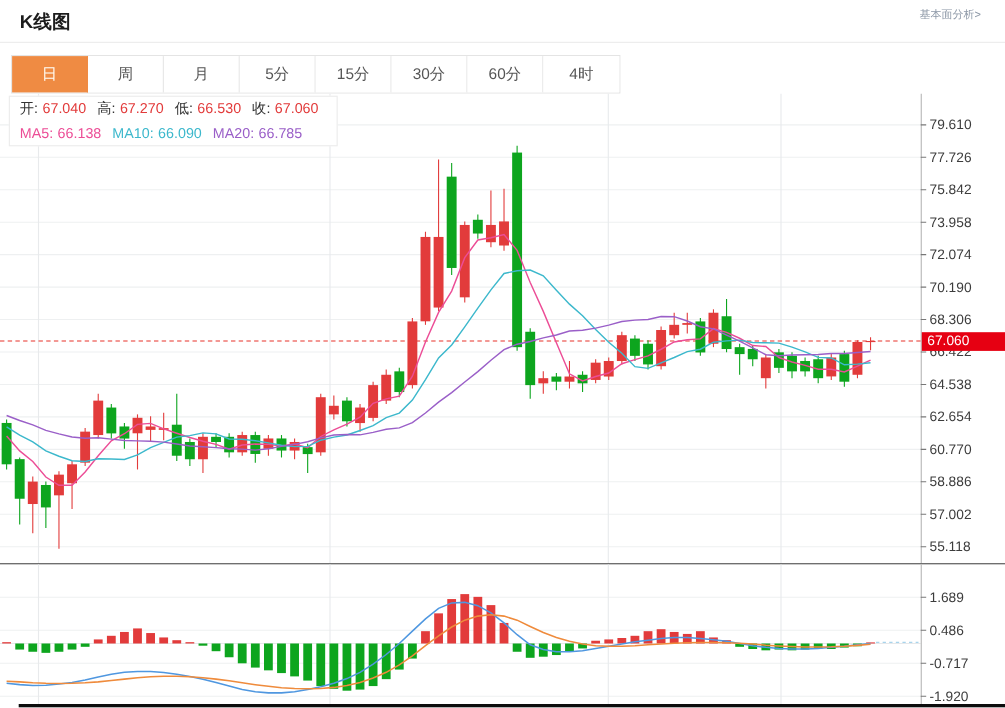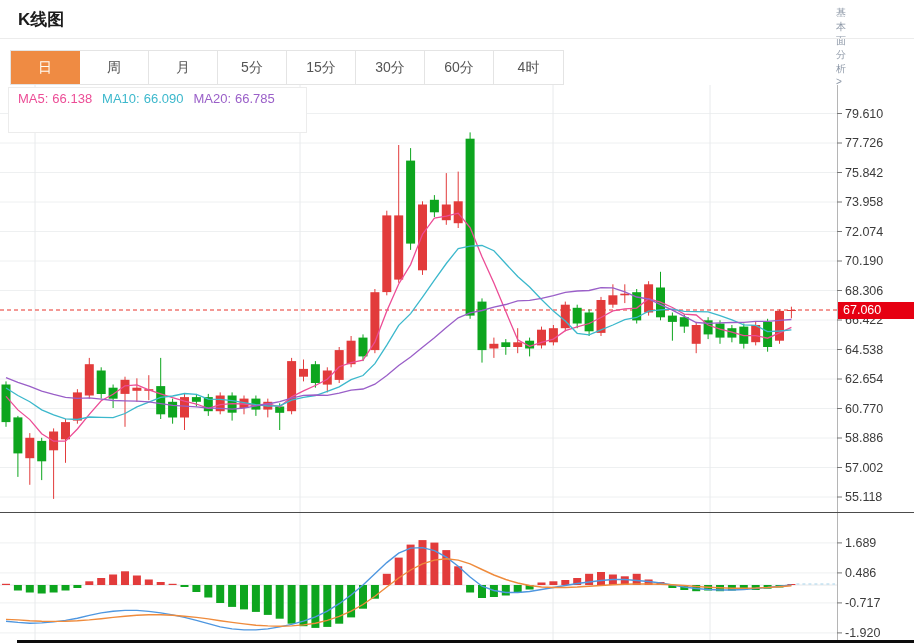--- a/index.html
+++ b/index.html
@@ -1,17 +1,17 @@
 <!DOCTYPE html>
 <html><head>
 <meta charset="utf-8">
 <style>
   html,body{margin:0;padding:0;background:#fff;}
   body{width:914px;height:644px;overflow:hidden;font-family:"Liberation Sans",sans-serif;position:relative;}
-  .page{position:absolute;left:0;top:0;width:838px;height:644px;background:#fff;}
+  .page{position:absolute;left:0;top:0;width:914px;height:644px;background:#fff;}
   .title{position:absolute;left:18px;top:8px;font-size:17px;font-weight:bold;color:#1c1c1c;}
   .fund-link{position:absolute;left:836px;top:6px;font-size:10px;color:#8c97a6;text-decoration:none;cursor:pointer;}
   .hr1{position:absolute;left:0;top:38px;width:914px;height:1px;background:#ececec;}
   .tabs{position:absolute;left:10px;top:50px;height:35px;display:flex;border:1px solid #e4e4e4;box-sizing:border-box;}
   .tab{width:69px;height:33px;line-height:33px;text-align:center;font-size:14px;color:#555;border-right:1px solid #e4e4e4;background:#fff;cursor:pointer;box-sizing:border-box;}
   .tab:last-child{border-right:none;}
   .tab.sel{background:#ef8b43;color:#fffdf5;border-color:#ef8b43;}
   .infobox{position:absolute;left:8px;top:87px;width:299px;height:46px;border:1px solid #ececec;background:#fff;z-index:5;box-sizing:border-box;}
   .info-row{height:22px;line-height:22px;padding-left:9px;font-size:13px;white-space:nowrap;}
   .info-row span{margin-right:4px;}
@@ -35,20 +35,21 @@
       <div class="tab sel">日</div>
       <div class="tab">周</div>
       <div class="tab">月</div>
       <div class="tab">5分</div>
       <div class="tab">15分</div>
       <div class="tab">30分</div>
       <div class="tab">60分</div>
       <div class="tab">4时</div>
     </div>
   <div class="infobox">
+    <div class="info-row" id="ohlc-row"><span style="color:#333">开:</span><span class="gap" style="color:#e23b3b">67.040</span><span style="color:#333">高:</span><span class="gap" style="color:#e23b3b">67.270</span><span style="color:#333">低:</span><span class="gap" style="color:#e23b3b">66.530</span><span style="color:#333">收:</span><span class="gap" style="color:#e23b3b">67.060</span></div>
     <div class="info-row" id="ma-row"><span style="color:#ec4d96">MA5:</span><span class="gap" style="color:#ec4d96">66.138</span><span style="color:#3cb8cc">MA10:</span><span class="gap" style="color:#3cb8cc">66.090</span><span style="color:#9a5fc8">MA20:</span><span class="gap" style="color:#9a5fc8">66.785</span></div>
   </div>
   <svg id="main-svg" width="914" height="427">
       <g>
         <line x1="0" y1="28.5" x2="837" y2="28.5" stroke="#eef0f1" stroke-width="1"></line>
         <line x1="0" y1="58.0" x2="837" y2="58.0" stroke="#eef0f1" stroke-width="1"></line>
         <line x1="0" y1="87.5" x2="837" y2="87.5" stroke="#eef0f1" stroke-width="1"></line>
         <line x1="0" y1="117.0" x2="837" y2="117.0" stroke="#eef0f1" stroke-width="1"></line>
         <line x1="0" y1="146.5" x2="837" y2="146.5" stroke="#eef0f1" stroke-width="1"></line>
         <line x1="0" y1="176.0" x2="837" y2="176.0" stroke="#eef0f1" stroke-width="1"></line>

